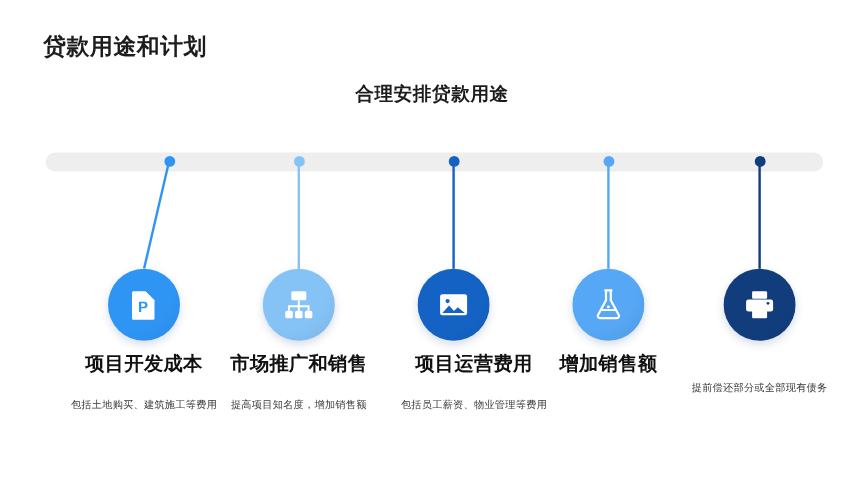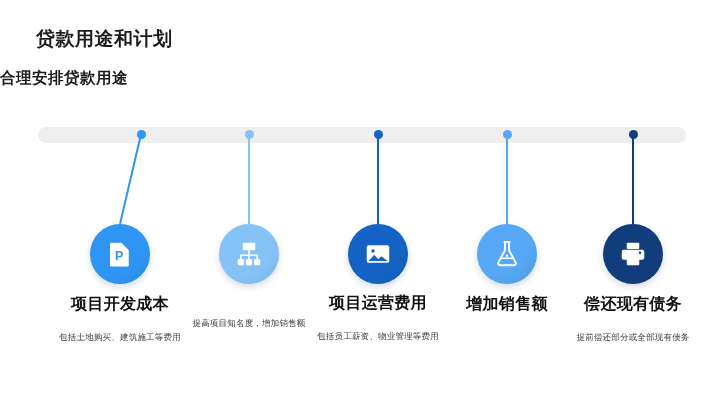--- a/index.html
+++ b/index.html
@@ -31,21 +31,21 @@
     font-weight: bold;
     letter-spacing: 0.5px;
     color: #1c1c1c;
     white-space: nowrap;
   }
   .slide-subtitle {
     position: absolute;
     left: 0;
     top: 68px;
     width: 720px;
-    text-align: left;
+    text-align: center;
     font-size: 15.5px;
     font-weight: bold;
     letter-spacing: 0.5px;
     color: #1c1c1c;
   }
   
   .rail {
     position: absolute;
     left: 38px;
     top: 127px;
@@ -139,34 +139,35 @@
           <svg width="30" height="30" viewBox="0 0 24 24">
             <rect fill="#ffffff" x="7" y="3" width="10" height="6" rx="1"></rect>
             <rect fill="#ffffff" x="3" y="16" width="5" height="5" rx="1"></rect>
             <rect fill="#ffffff" x="9.5" y="16" width="5" height="5" rx="1"></rect>
             <rect fill="#ffffff" x="16" y="16" width="5" height="5" rx="1"></rect>
             <path stroke="#ffffff" stroke-width="1.3" fill="none" d="M12 9v4M5.5 16v-3h13v3M12 13v3"></path>
           </svg>
         </span>
       </div>
       <div class="node-text" style="left: 249px;">
+        <div class="node-heading">市场推广和销售</div>
         <div class="node-desc">提高项目知名度，增加销售额</div>
       </div>
       <div class="node-stem" style="left: 378px; height: 90px; background: rgb(20, 99, 196); transform: rotate(0deg);"></div>
       <div class="node-dot" style="left: 378px; background: rgb(20, 99, 196);"></div>
       <div class="node-circle" style="left: 378px; background: radial-gradient(circle at 32% 28%, rgb(20, 99, 196) 0%, rgb(20, 99, 196) 55%, rgba(0, 0, 0, 0.14) 140%), rgb(20, 99, 196);">
         <span>
           <svg width="30" height="30" viewBox="0 0 24 24">
             <rect fill="#ffffff" x="3" y="5" width="18" height="14" rx="1.5"></rect>
             <circle cx="8" cy="9.5" r="1.4" fill="#1463c4"></circle>
             <path fill="#1463c4" d="M4.5 17.5l4.5-5 3.2 3.6 2.6-2.4 4.7 3.8z"></path>
           </svg>
         </span>
       </div>
-      <div class="node-text" style="left: 378px; font-family: Liberation Mono, monospace;">
+      <div class="node-text" style="left: 395px;">
         <div class="node-heading">项目运营费用</div>
         <div class="node-desc">包括员工薪资、物业管理等费用</div>
       </div>
       <div class="node-stem" style="left: 507px; height: 90px; background: rgb(86, 167, 245); transform: rotate(0deg);"></div>
       <div class="node-dot" style="left: 507px; background: rgb(86, 167, 245);"></div>
       <div class="node-circle" style="left: 507px; background: radial-gradient(circle at 32% 28%, rgb(86, 167, 245) 0%, rgb(86, 167, 245) 55%, rgba(0, 0, 0, 0.14) 140%), rgb(86, 167, 245);">
         <span>
           <svg width="32" height="32" viewBox="0 0 24 24">
             <path fill="none" stroke="#ffffff" stroke-width="1.4" stroke-linejoin="round" d="M9.5 3h5M10.5 3v6.2L5.6 18.2A1.4 1.4 0 0 0 6.8 20.4h10.4a1.4 1.4 0 0 0 1.2-2.2L13.5 9.2V3"></path>
             <path fill="none" stroke="#ffffff" stroke-width="1.2" d="M7.6 15.2h8.8"></path>
@@ -183,18 +184,17 @@
         <span>
           <svg width="30" height="30" viewBox="0 0 24 24">
             <rect fill="#ffffff" x="7" y="3" width="10" height="5" rx="0.8"></rect>
             <rect fill="#ffffff" x="3" y="8.5" width="18" height="8" rx="1.6"></rect>
             <circle cx="17.6" cy="11" r="0.95" fill="#123d7d"></circle>
             <rect fill="#ffffff" x="7" y="14.5" width="10" height="6.5" rx="0.8"></rect>
           </svg>
         </span>
       </div>
       <div class="node-text" style="left: 633px;">
-        <div class="node-heading">偿还现有债务</div>
         <div class="node-desc">提前偿还部分或全部现有债务</div>
       </div>
     </div>
 
 </div>
 
 </body></html>

